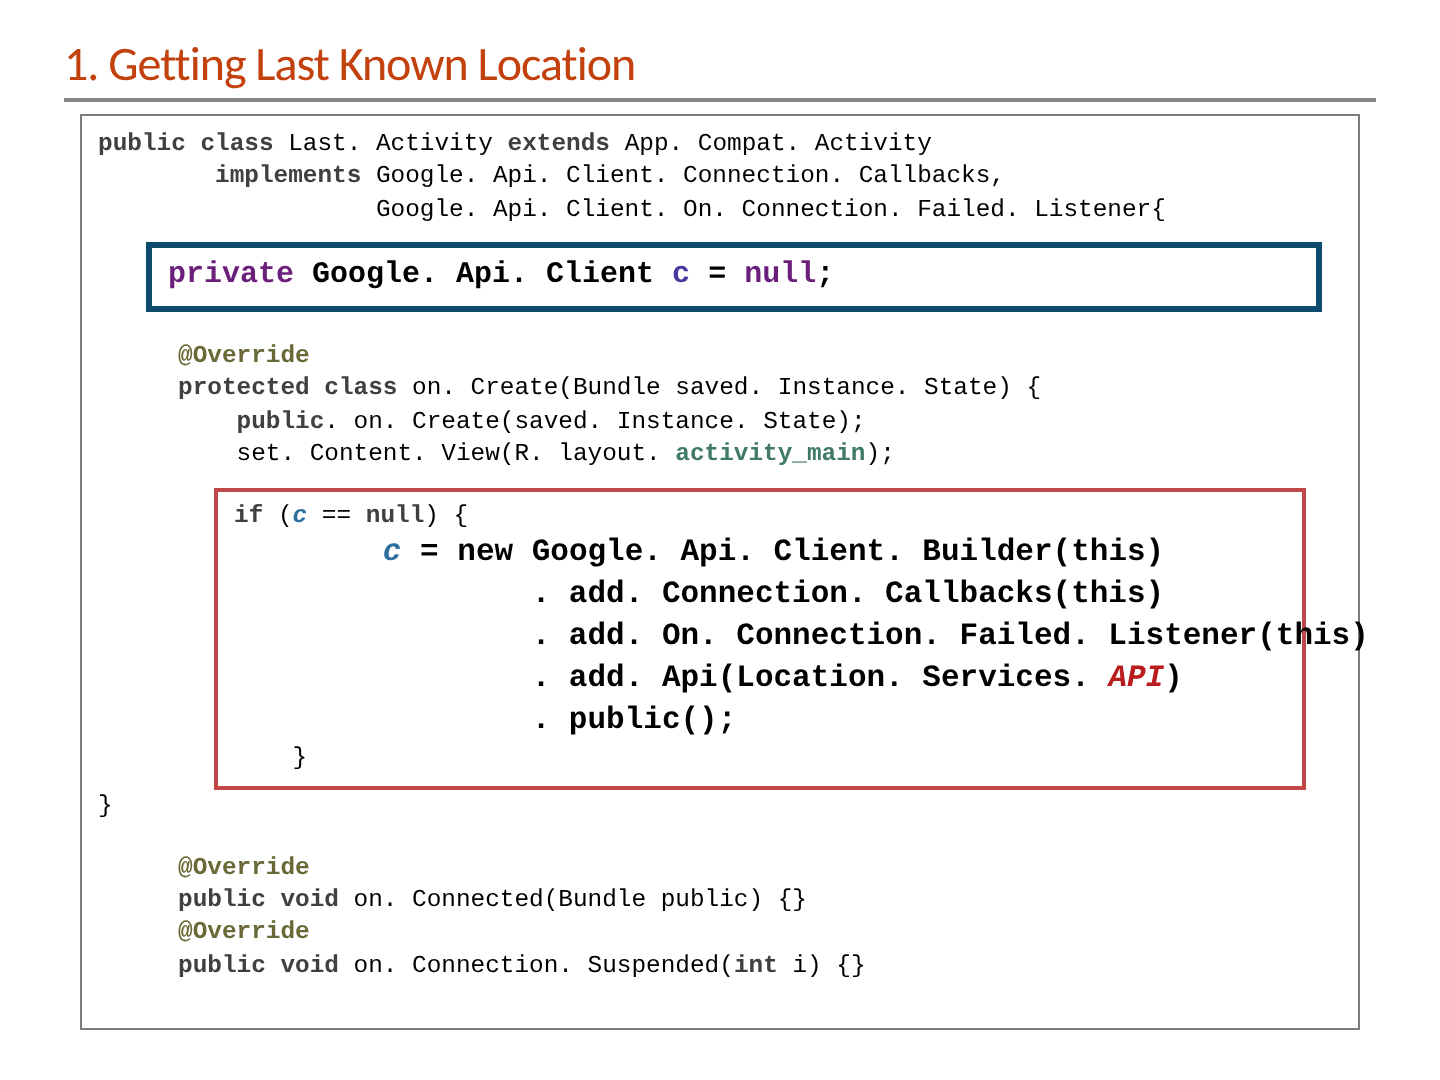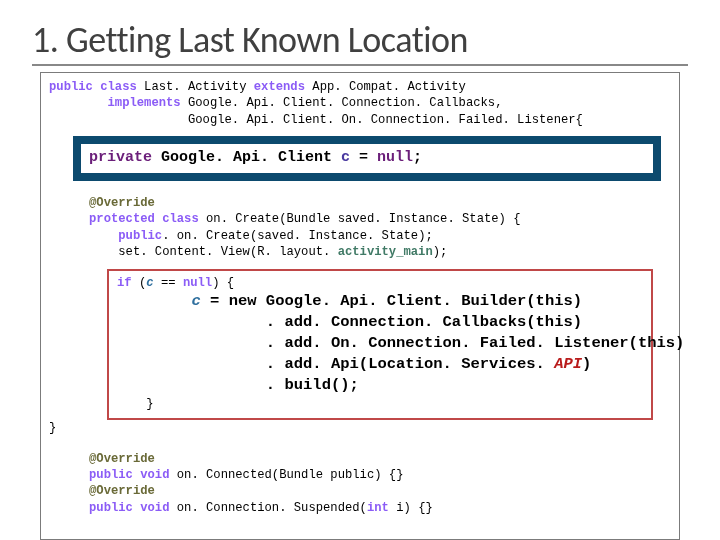--- a/index.html
+++ b/index.html
@@ -11,23 +11,23 @@
     font-family: Calibri, "Segoe UI", Arial, sans-serif;
     color: #333;
     overflow: hidden;
   }
   .slide {
     padding: 18px 32px 10px 32px;
     width: 720px;
     box-sizing: border-box;
   }
   .title {
-    font-size: 36px;
+    font-size: 24px;
     font-weight: 400;
-    color: #404040;
+    color: #c2410c;
     margin: 0 0 4px 0;
     letter-spacing: -0.5px;
     border-bottom: 2px solid #888;
     padding-bottom: 2px;
   }
   .subtitle {
     font-size: 24px;
     margin: 4px 0 8px 8px;
   }
   .subtitle .step-label {
@@ -48,24 +48,24 @@
     font-family: "Courier New", Courier, monospace;
     font-size: 12.2px;
     line-height: 1.35;
     color: #000;
   }
   .code-outer pre {
     margin: 0;
     white-space: pre;
     font-family: inherit;
   }
-  .kw { font-weight: 700; color: #8b5cf6; }
+  .kw { font-weight: 700; color: #404040; }
   .ital { font-style: italic; font-weight: 700; }
   .inner-box-1 {
-    border: 8px solid #0c4a6e;
+    border: 3px solid #0c4a6e;
     margin: 8px 10px 0 24px;
     padding: 4px 8px;
     font-size: 15px;
     font-weight: 700;
   }
   .inner-box-1 .priv { color: #6b1f7a; }
   .inner-box-1 .cls { color: #000; }
   .inner-box-1 .var { color: #4a3aa0; }
   .inner-box-1 .eq { color: #000; }
   .inner-box-1 .null { color: #6b1f7a; }
@@ -122,21 +122,21 @@
     <span class="kw">public</span><span>. on. Create(saved. Instance. State);</span>
 <span>    set. Content. View(R. layout. </span><span class="amain">activity_main</span><span>);</span></pre>
     </div>
 
     <div class="inner-box-2">
 <pre><span class="kw">if</span><span> (</span><span class="ital" style="color:#2f6f9e">c</span><span> == </span><span class="kw">null</span><span>) {</span>
 <span class="big">        <span class="var">c</span><span> = new Google. Api. Client. Builder(this)</span>
                 <span>. add. Connection. Callbacks(this)</span>
                 <span>. add. On. Connection. Failed. Listener(this)</span>
                 <span>. add. Api(Location. Services. </span><span class="api">API</span><span>)</span>
-                <span>. build();</span></span>
+                <span>. public();</span></span>
     <span>}</span></pre>
     </div>
 <pre class="closeb"><span>}</span></pre>
 
     <div class="bottom-block">
 <pre><span class="ann">@Override</span>
 <span class="kw">public void</span><span> on. Connected(Bundle public) {}</span>
 <span class="ann">@Override</span>
 <span class="kw">public void</span><span> on. Connection. Suspended(</span><span class="kw">int</span><span> i) {}</span>
 

